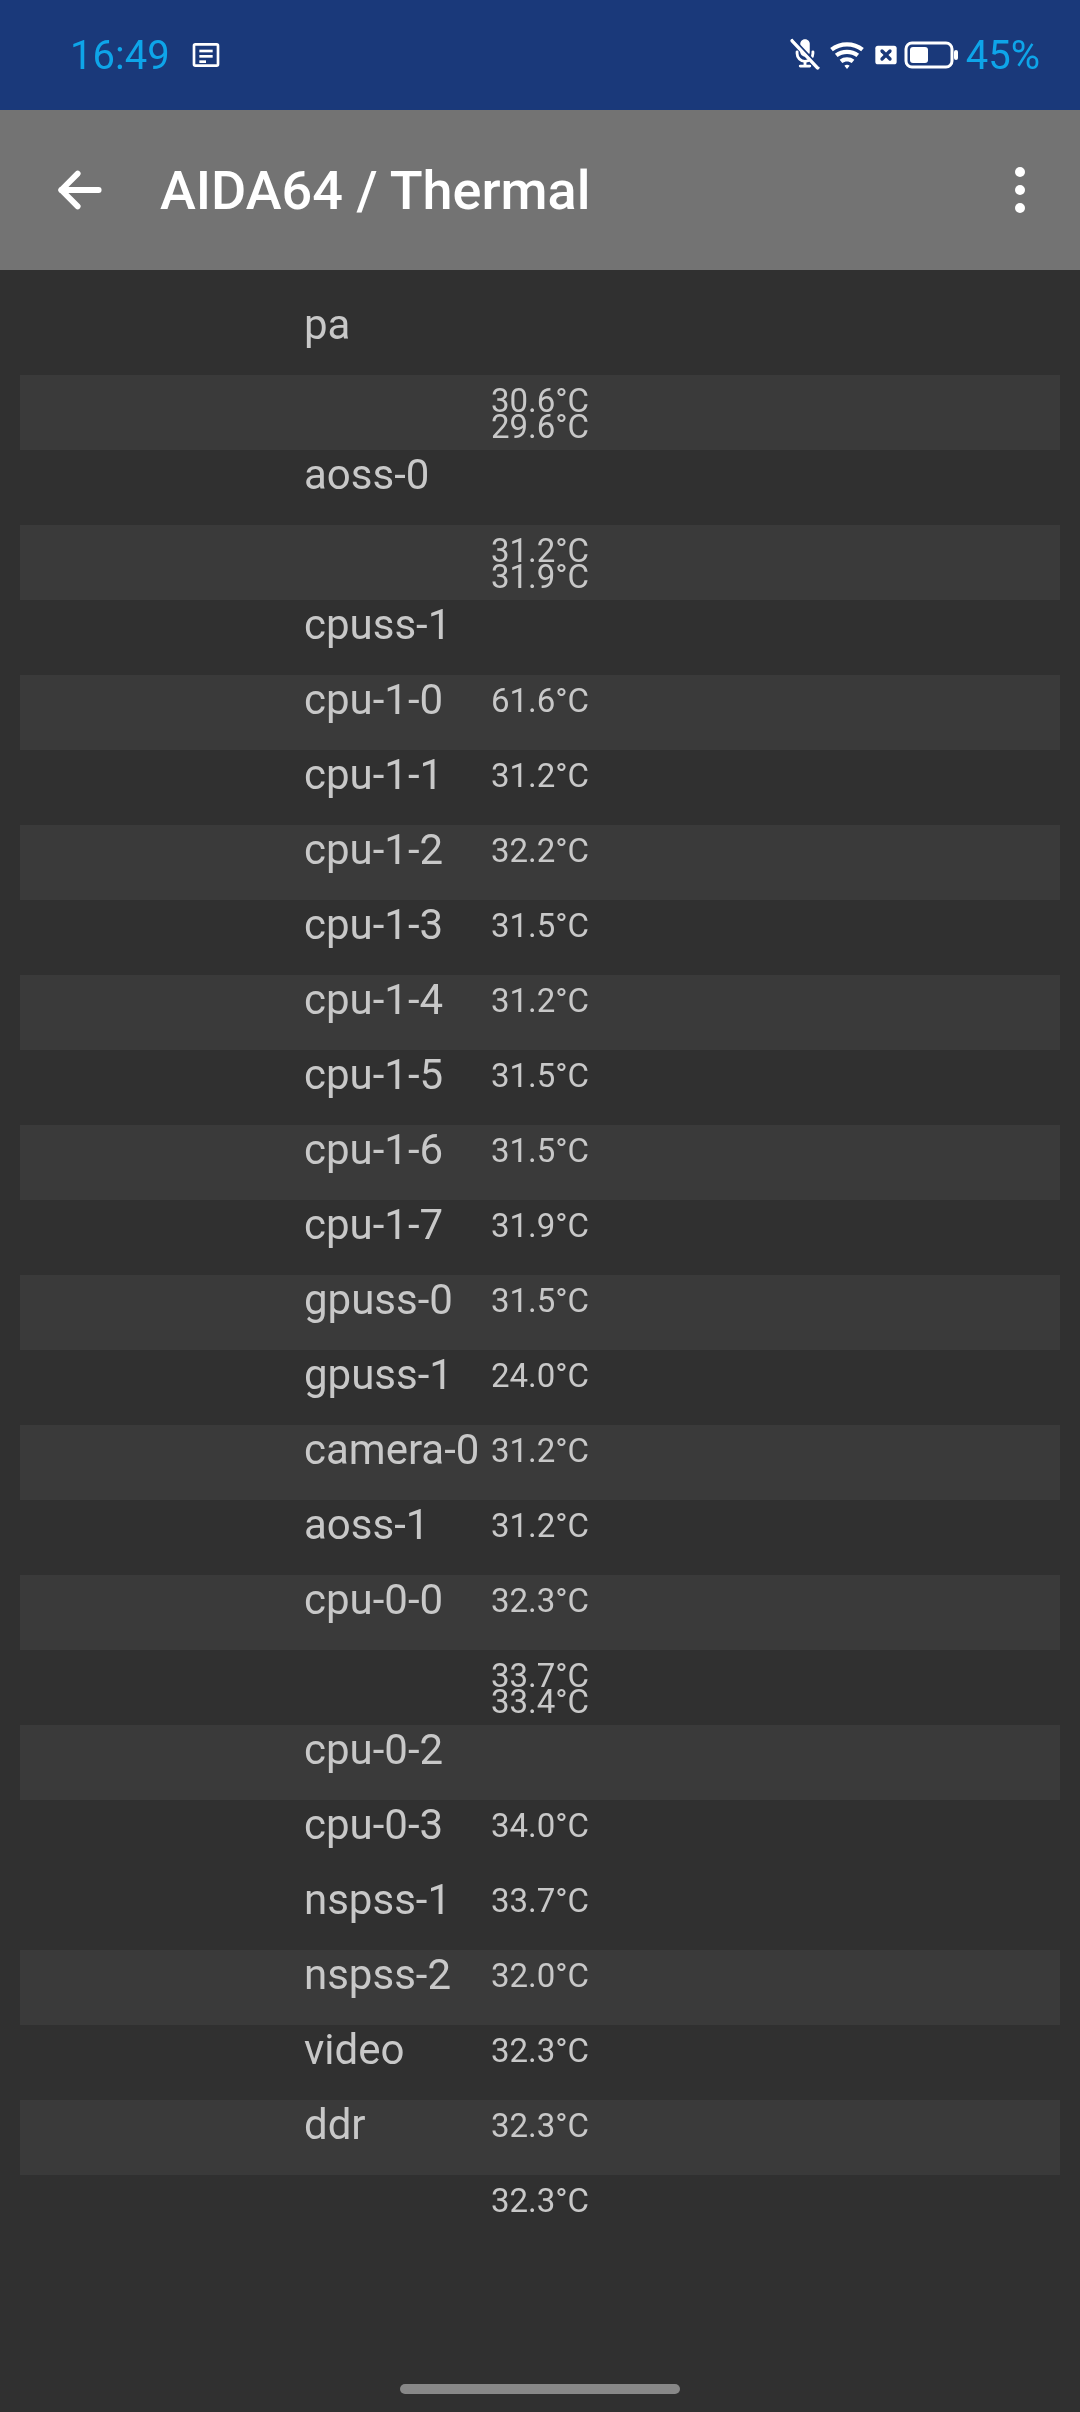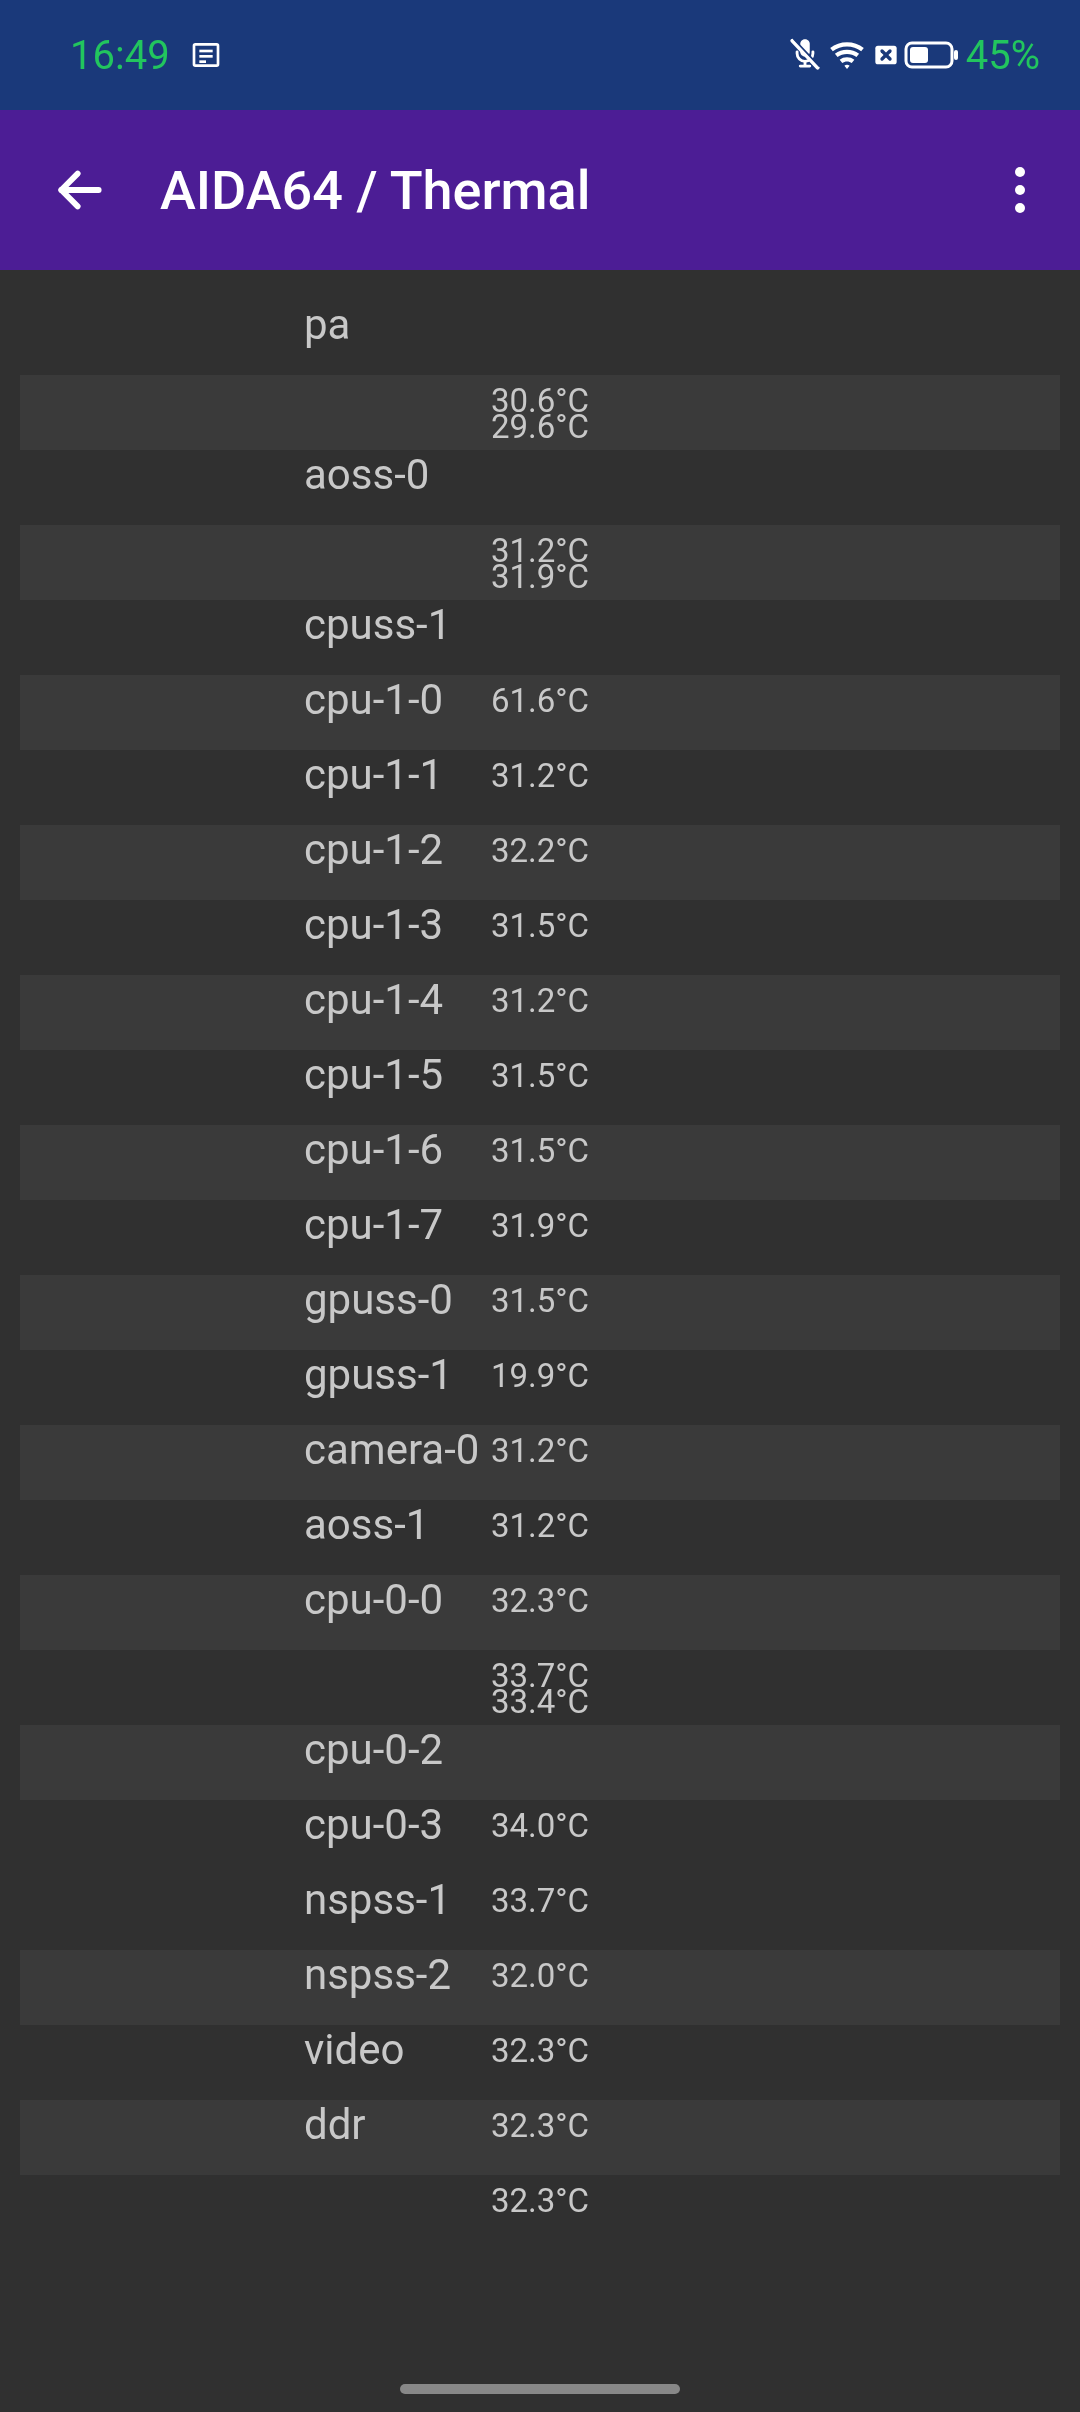--- a/index.html
+++ b/index.html
@@ -15,21 +15,21 @@
     overflow: hidden;
     position: relative;
   }
   .status-bar {
     height: 110px;
     background: #1a397a;
     display: flex;
     align-items: center;
     justify-content: space-between;
     padding: 0 40px 0 70px;
-    color: #22c55e;
+    color: #0ea5e9;
   }
   .status-left {
     display: flex;
     align-items: center;
     gap: 20px;
   }
   .status-time {
     font-size: 40px;
     font-weight: 400;
   }
@@ -38,21 +38,21 @@
     align-items: center;
     gap: 2px;
   }
   .status-battery-text {
     font-size: 40px;
     font-weight: 400;
     margin-left: 4px;
   }
   .app-bar {
     height: 160px;
-    background: #4c1d95;
+    background: #737373;
     display: flex;
     align-items: center;
     padding: 0 30px 0 50px;
     color: #fff;
   }
   .back-button {
     width: 60px;
     height: 60px;
     display: flex;
     align-items: center;
@@ -226,21 +226,21 @@
       <div class="sensor-row alt">
         <div class="sensor-label">cpu-1-6</div>
         <div class="sensor-value">31.9°C</div>
       </div>
       <div class="sensor-row">
         <div class="sensor-label">cpu-1-7</div>
         <div class="sensor-value">31.5°C</div>
       </div>
       <div class="sensor-row alt">
         <div class="sensor-label">gpuss-0</div>
-        <div class="sensor-value">19.9°C</div>
+        <div class="sensor-value">24.0°C</div>
       </div>
       <div class="sensor-row">
         <div class="sensor-label">gpuss-1</div>
         <div class="sensor-value">31.2°C</div>
       </div>
       <div class="sensor-row alt">
         <div class="sensor-label">camera-0</div>
         <div class="sensor-value">31.2°C</div>
       </div>
       <div class="sensor-row">

